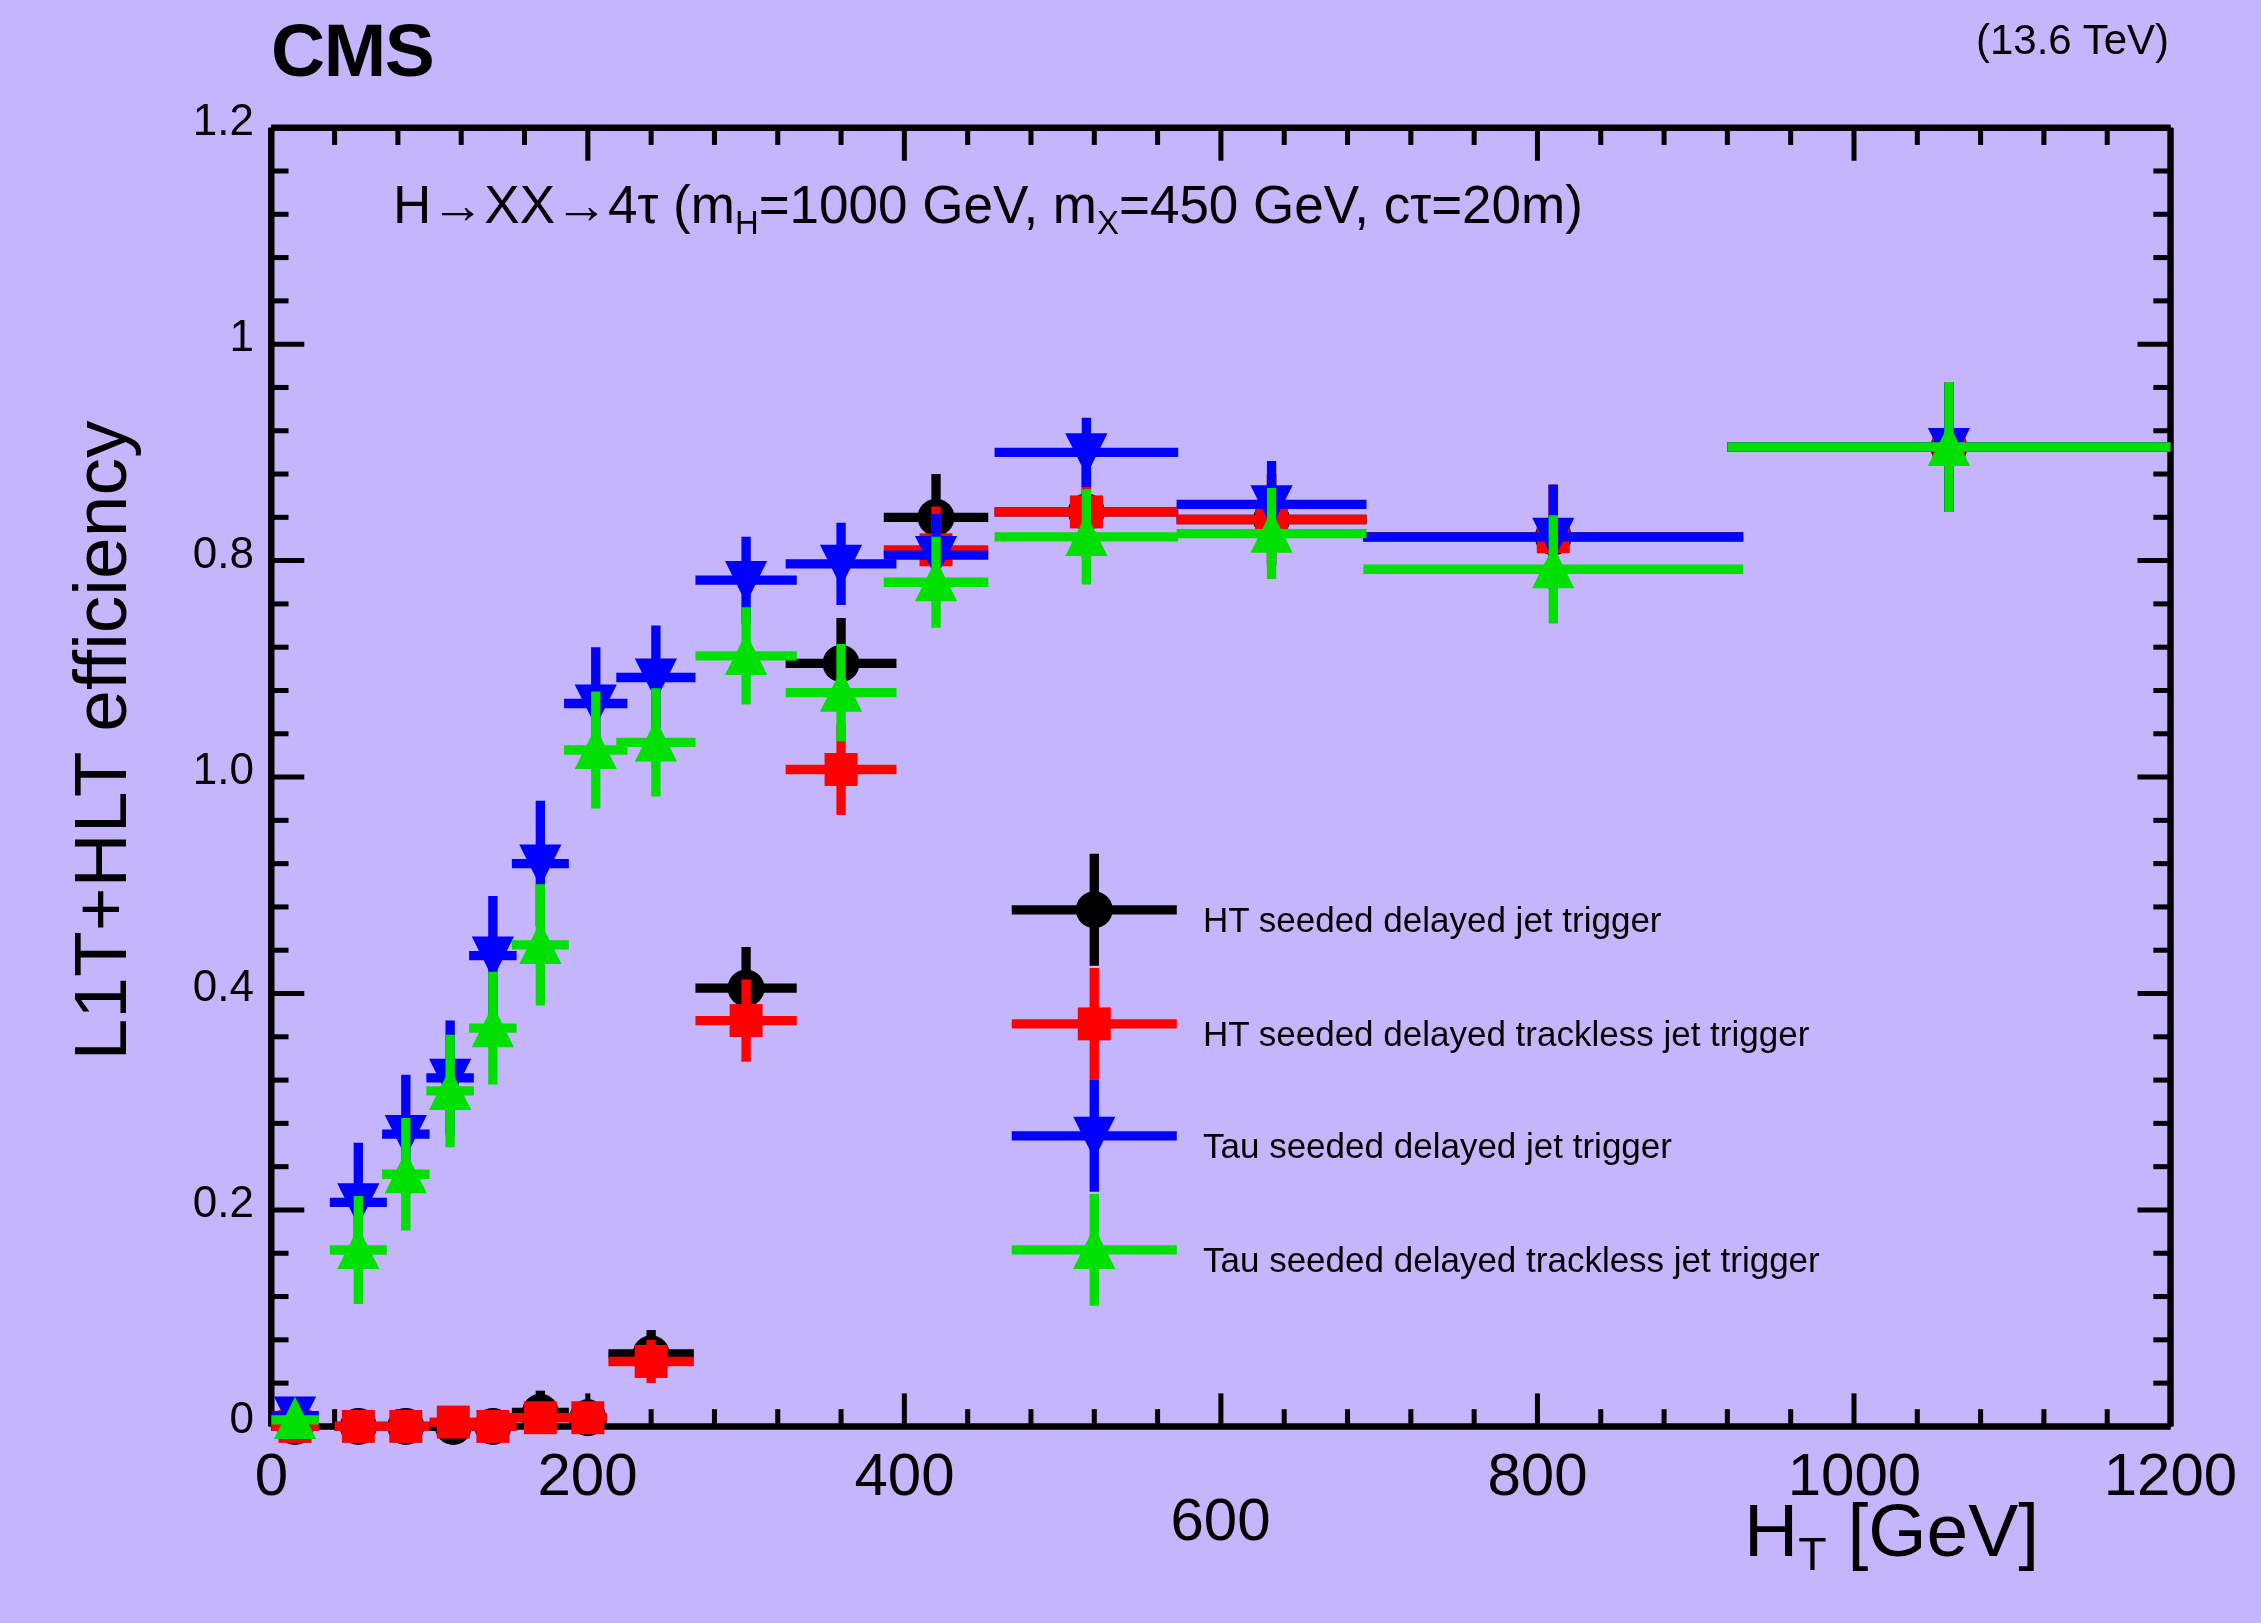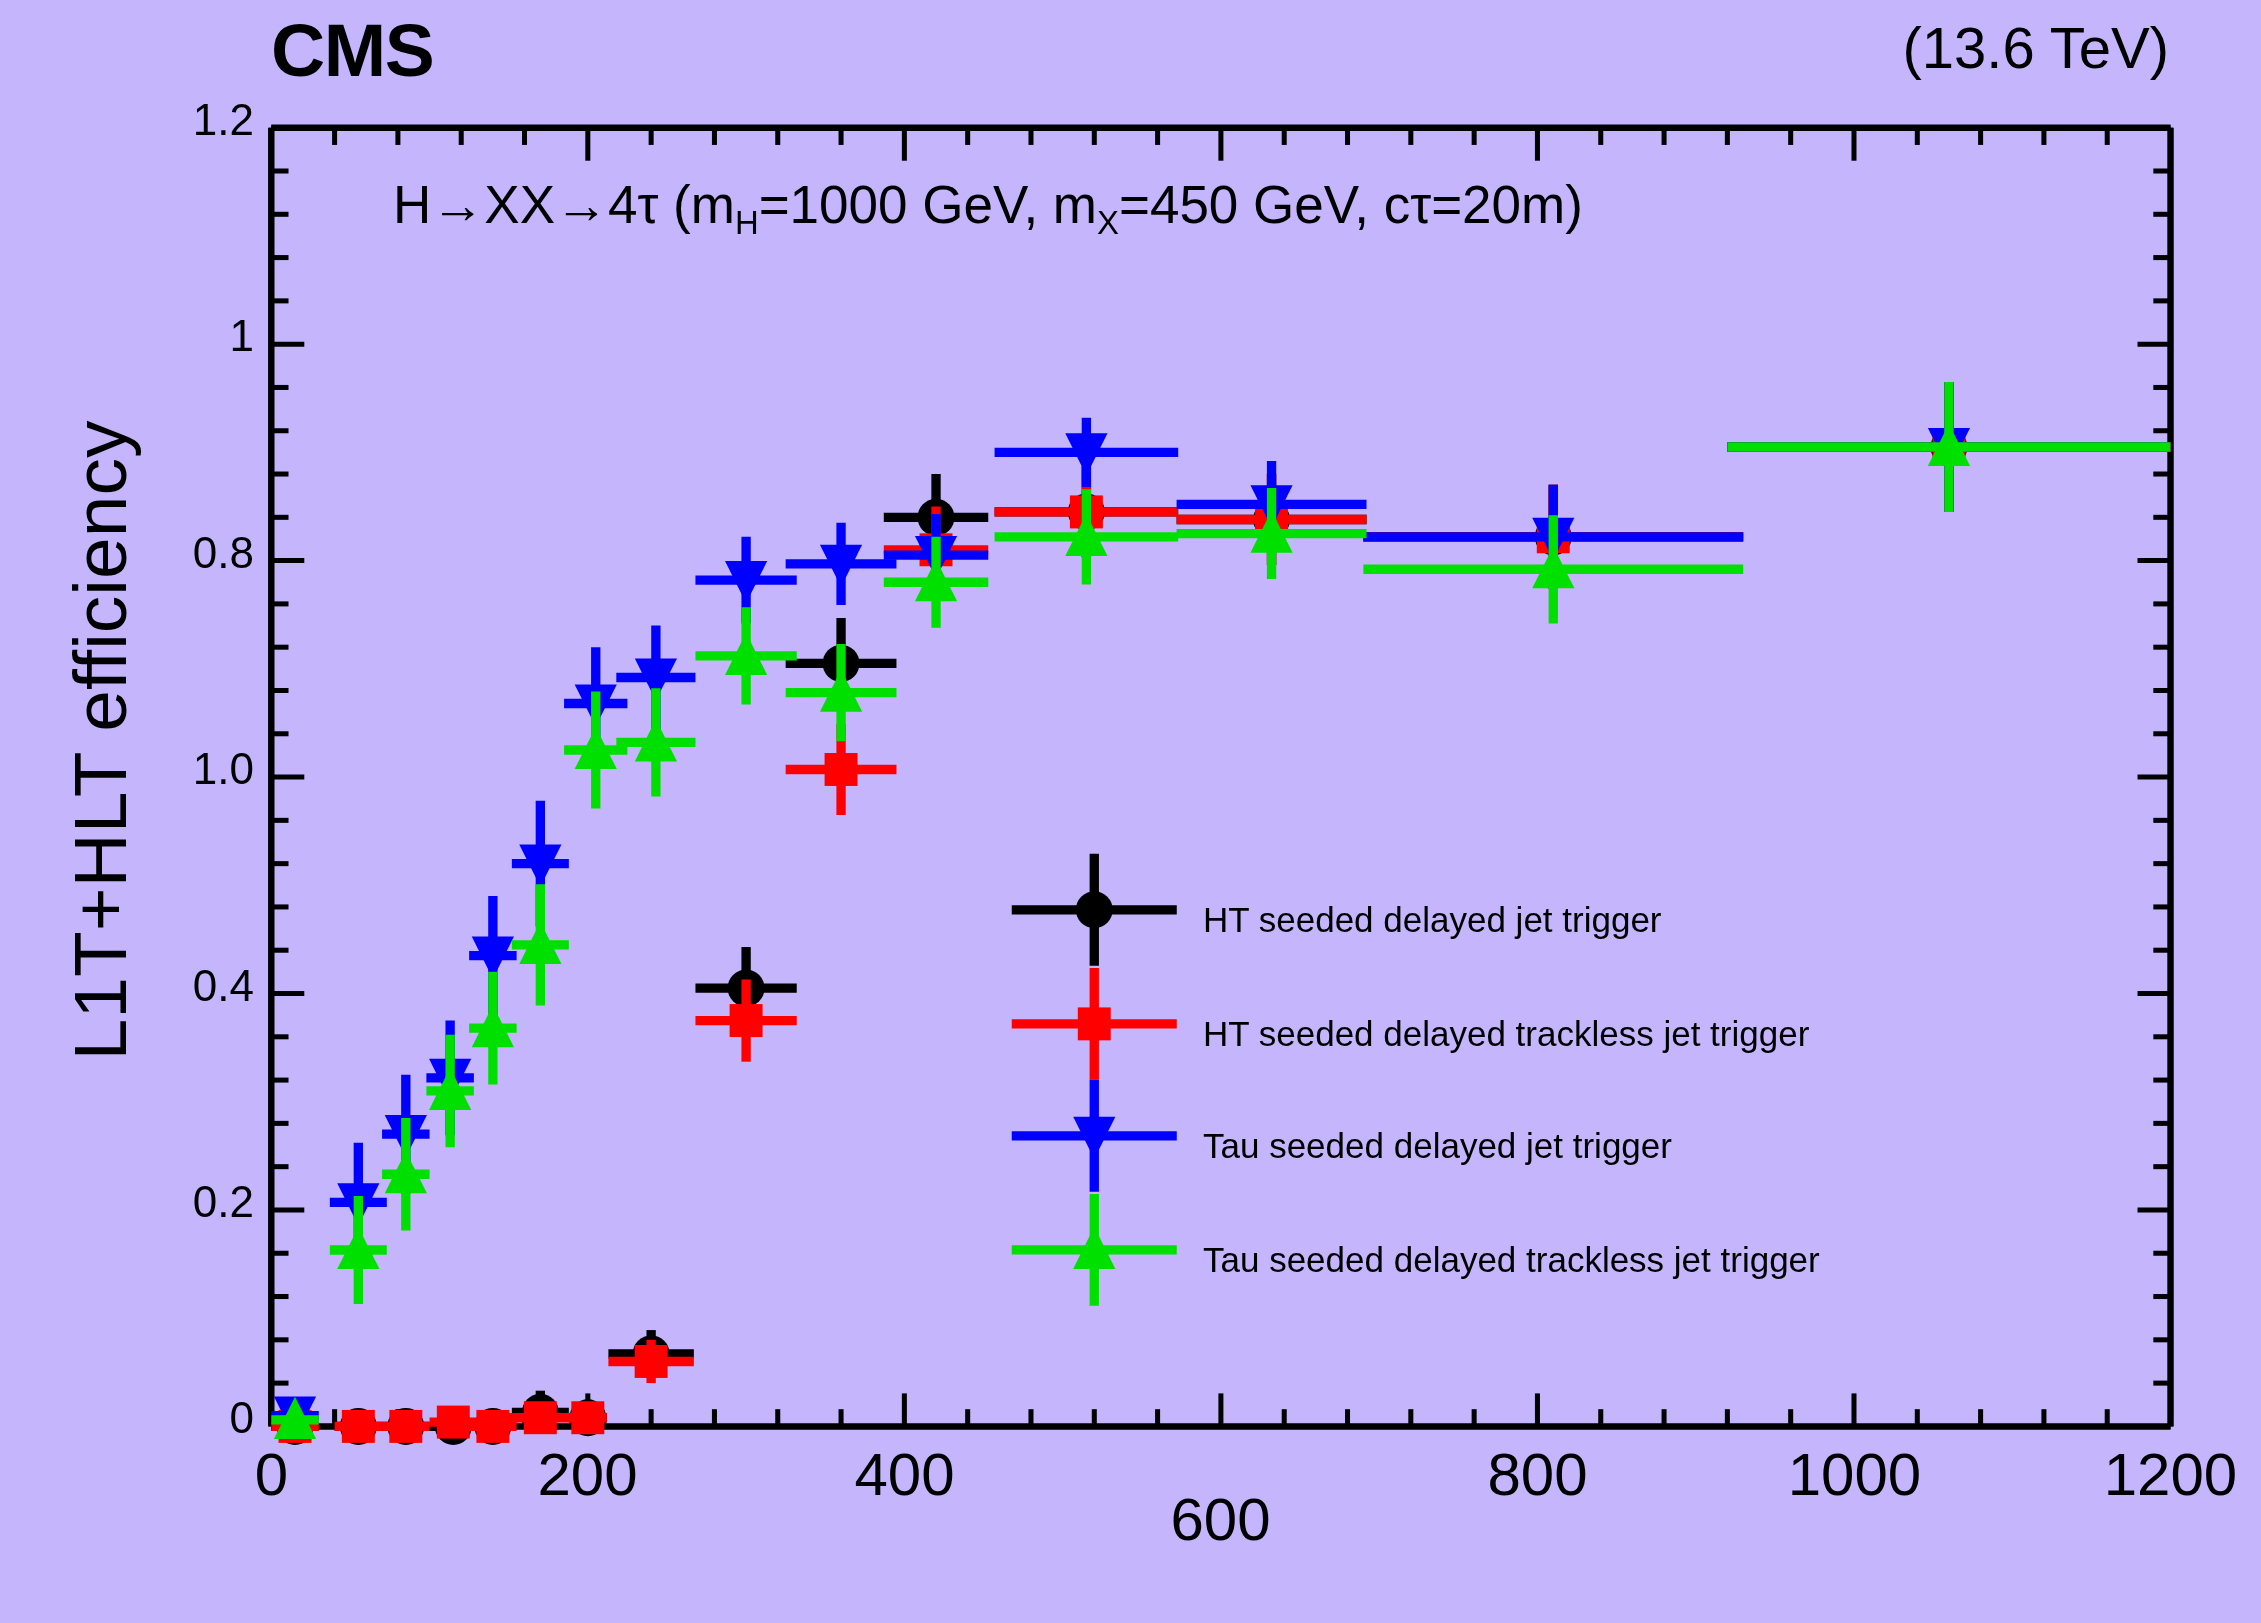--- a/index.html
+++ b/index.html
@@ -3,21 +3,21 @@
 <meta charset="utf-8">
 <style>
   html,body{margin:0;padding:0;background:#ffffff;}
   body{width:2261px;height:1623px;position:relative;font-family:"Liberation Sans",sans-serif;color:#000;}
 
   #root{position:absolute;left:0;top:0;width:2261px;height:1623px;overflow:hidden;background:#c4b5fd;}
 
   
   .cms-tag{position:absolute;left:271px;top:13px;font-size:75px;font-weight:bold;letter-spacing:-1.4px;line-height:1;}
   .cms-sub{position:absolute;left:452px;top:20px;font-size:62px;font-style:italic;line-height:1;}
-  .energy{position:absolute;right:92px;top:18.7px;font-size:58px;line-height:1;}
+  .energy{position:absolute;right:92px;top:18.7px;font-size:42px;line-height:1;}
 
   
   .ytitle{position:absolute;left:-402px;top:703px;width:1005px;text-align:center;
           font-size:75px;transform:rotate(-90deg);transform-origin:center center;line-height:1;}
   .xtitle{position:absolute;left:1744px;top:1493px;font-size:75px;line-height:1;white-space:nowrap;}
   .sub{font-size:0.62em;vertical-align:-0.30em;}
 
   
   .annot{position:absolute;left:393px;top:178px;font-size:53px;line-height:1;white-space:nowrap;}
   .annot .sb{font-size:0.62em;vertical-align:-0.32em;}
@@ -34,20 +34,21 @@
 </style>
 </head>
 <body>
 
 <div id="root">
 
   <div class="cms-tag">CMS</div>
   <div class="energy">(13.6 TeV)</div>
 
   <div class="ytitle">L1T+HLT efficiency</div>
+  <div class="xtitle"><span>H</span><span class="sub">T</span><span> [GeV]</span></div>
 
   <div class="annot"><span>H→XX→4τ (m</span><span class="sb">H</span><span>=1000 GeV, m</span><span class="sb">X</span><span>=450 GeV, cτ=20m)</span></div>
 
   <svg id="plot" width="2261" height="1623" viewBox="0 0 3151 2262">
       <line x1="378" y1="178" x2="3025" y2="178" stroke="#000" stroke-width="9"></line>
       <line x1="378" y1="1988" x2="3025" y2="1988" stroke="#000" stroke-width="9"></line>
       <line x1="378" y1="178" x2="378" y2="1988" stroke="#000" stroke-width="9"></line>
       <line x1="3025" y1="178" x2="3025" y2="1988" stroke="#000" stroke-width="9"></line>
       <line x1="378" y1="1988" x2="378" y2="1942" stroke="#000" stroke-width="7"></line>
       <line x1="378" y1="178" x2="378" y2="224" stroke="#000" stroke-width="7"></line>

